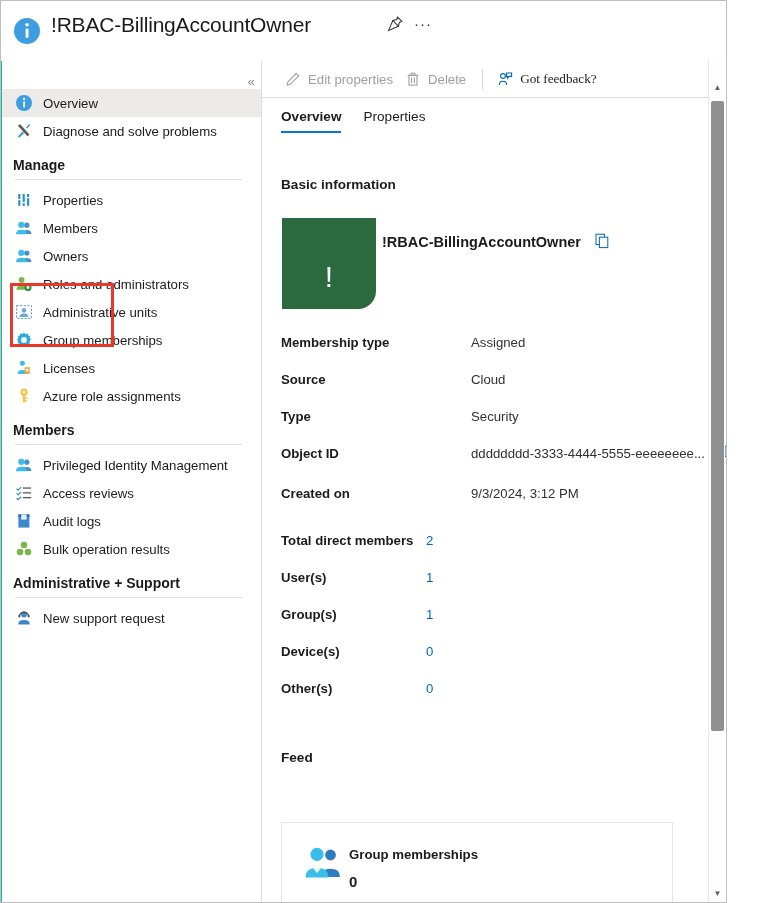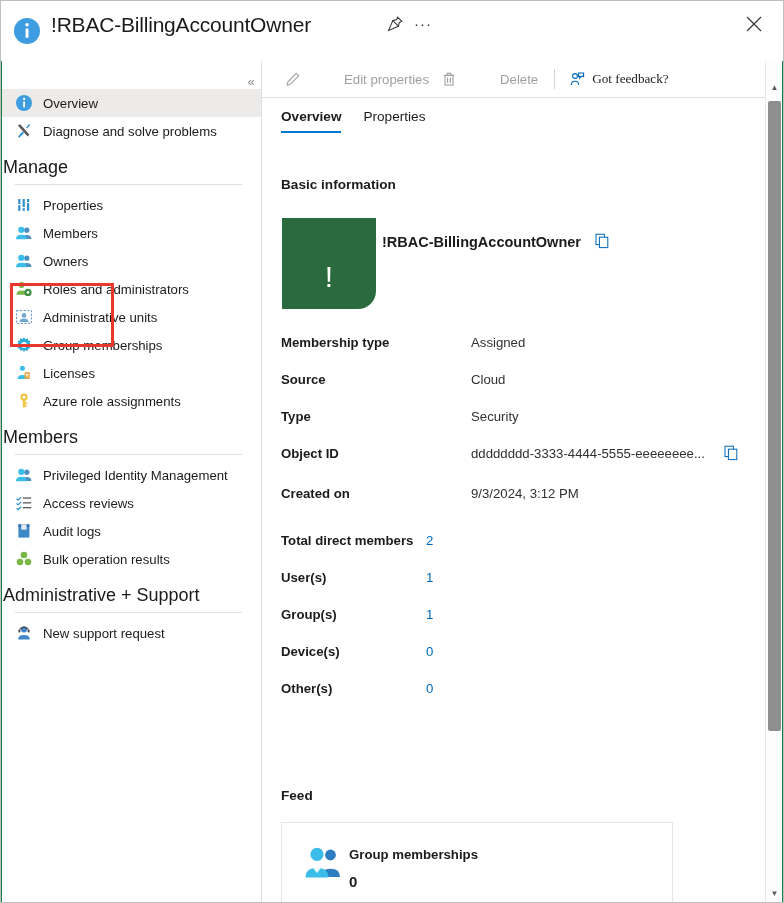--- a/index.html
+++ b/index.html
@@ -5,22 +5,22 @@
   * { box-sizing: border-box; }
   html, body {
     margin: 0; padding: 0;
     width: 784px; height: 903px;
     background: #ffffff;
     font-family: "Liberation Sans", sans-serif;
     -webkit-font-smoothing: antialiased;
   }
   #root {
     position: relative;
-    width: 784px; height: 903px;
-    background: #15803d;
+    width: 727px; height: 903px;
+    background: #14b8a6;
     border: 1px solid #bfbfbf;
     overflow: hidden;
   }
 
   
   .header {
     position: absolute; left: 0; top: 0; width: 782px; height: 60px;
     background: #ffffff;
   }
   .hdr-info-icon {
@@ -70,22 +70,22 @@
     height: 28px; padding-left: 13px; cursor: pointer;
     font-size: 13.2px; color: #1b1b1b;
   }
   .nav-item.selected { background: #edebe9; }
   .nav-item .ni-icon {
     width: 18px; height: 18px; margin-right: 10px;
     flex: 0 0 18px; display: block;
   }
   .nav-item .ni-label { white-space: nowrap; }
   .nav-section {
-    padding: 12px 0 0 1px;
-    font-size: 18px; font-weight: normal; color: #1b1b1b;
+    padding: 12px 0 0 11px;
+    font-size: 14px; font-weight: bold; color: #1b1b1b;
   }
   .nav-divider {
     margin: 6px 20px 6px 13px; height: 1px; background: #e1dfdd;
   }
 
   .redbox {
     position: absolute; left: 8px; top: 222px;
     width: 104px; height: 64px;
     border: 3px solid #e8382c;
     pointer-events: none;
@@ -100,21 +100,21 @@
   .toolbar {
     position: absolute; left: 0; top: 0; width: 504px; height: 37px;
     border-bottom: 1px solid #e1dfdd;
     display: flex; align-items: center; padding-left: 19px;
   }
   .tb-btn {
     display: flex; align-items: center; height: 30px;
     padding: 0 8px 0 4px; font-size: 13.2px; cursor: pointer;
     white-space: nowrap;
   }
-  .tb-btn.disabled { color: #a19f9d; cursor: default; gap: 36px; }
+  .tb-btn.disabled { color: #a19f9d; cursor: default; }
   .tb-btn.enabled { color: #1b1b1b; font-family: Liberation Serif, serif; }
   .tb-btn .tb-ico { width: 16px; height: 16px; margin-right: 7px; flex: 0 0 16px; }
   .tb-sep {
     width: 1px; height: 20px; background: #d6d4d2; margin: 0 10px 0 8px;
   }
 
   .tabs {
     position: absolute; left: 19px; top: 48px;
     display: flex; align-items: flex-end; gap: 22px;
   }
@@ -126,21 +126,21 @@
   .tab.active::after {
     content: ""; position: absolute; left: 0; right: 0; bottom: 0;
     height: 2px; background: #0078d4;
   }
 
   .sec-title {
     position: absolute; left: 19px;
     font-size: 13.6px; font-weight: bold; color: #1b1b1b;
   }
   #basic-info-title { top: 116px; }
-  #feed-title { top: 727px; }
+  #feed-title { top: 689px; }
 
   .grp-tile {
     position: absolute; left: 20px; top: 157px;
     width: 94px; height: 91px;
     background: #2a6a3e;
     border-radius: 0 0 18px 0;
   }
   .grp-tile .bang {
     position: absolute; left: 0; right: 0; top: 44px;
     text-align: center; color: #ffffff;

